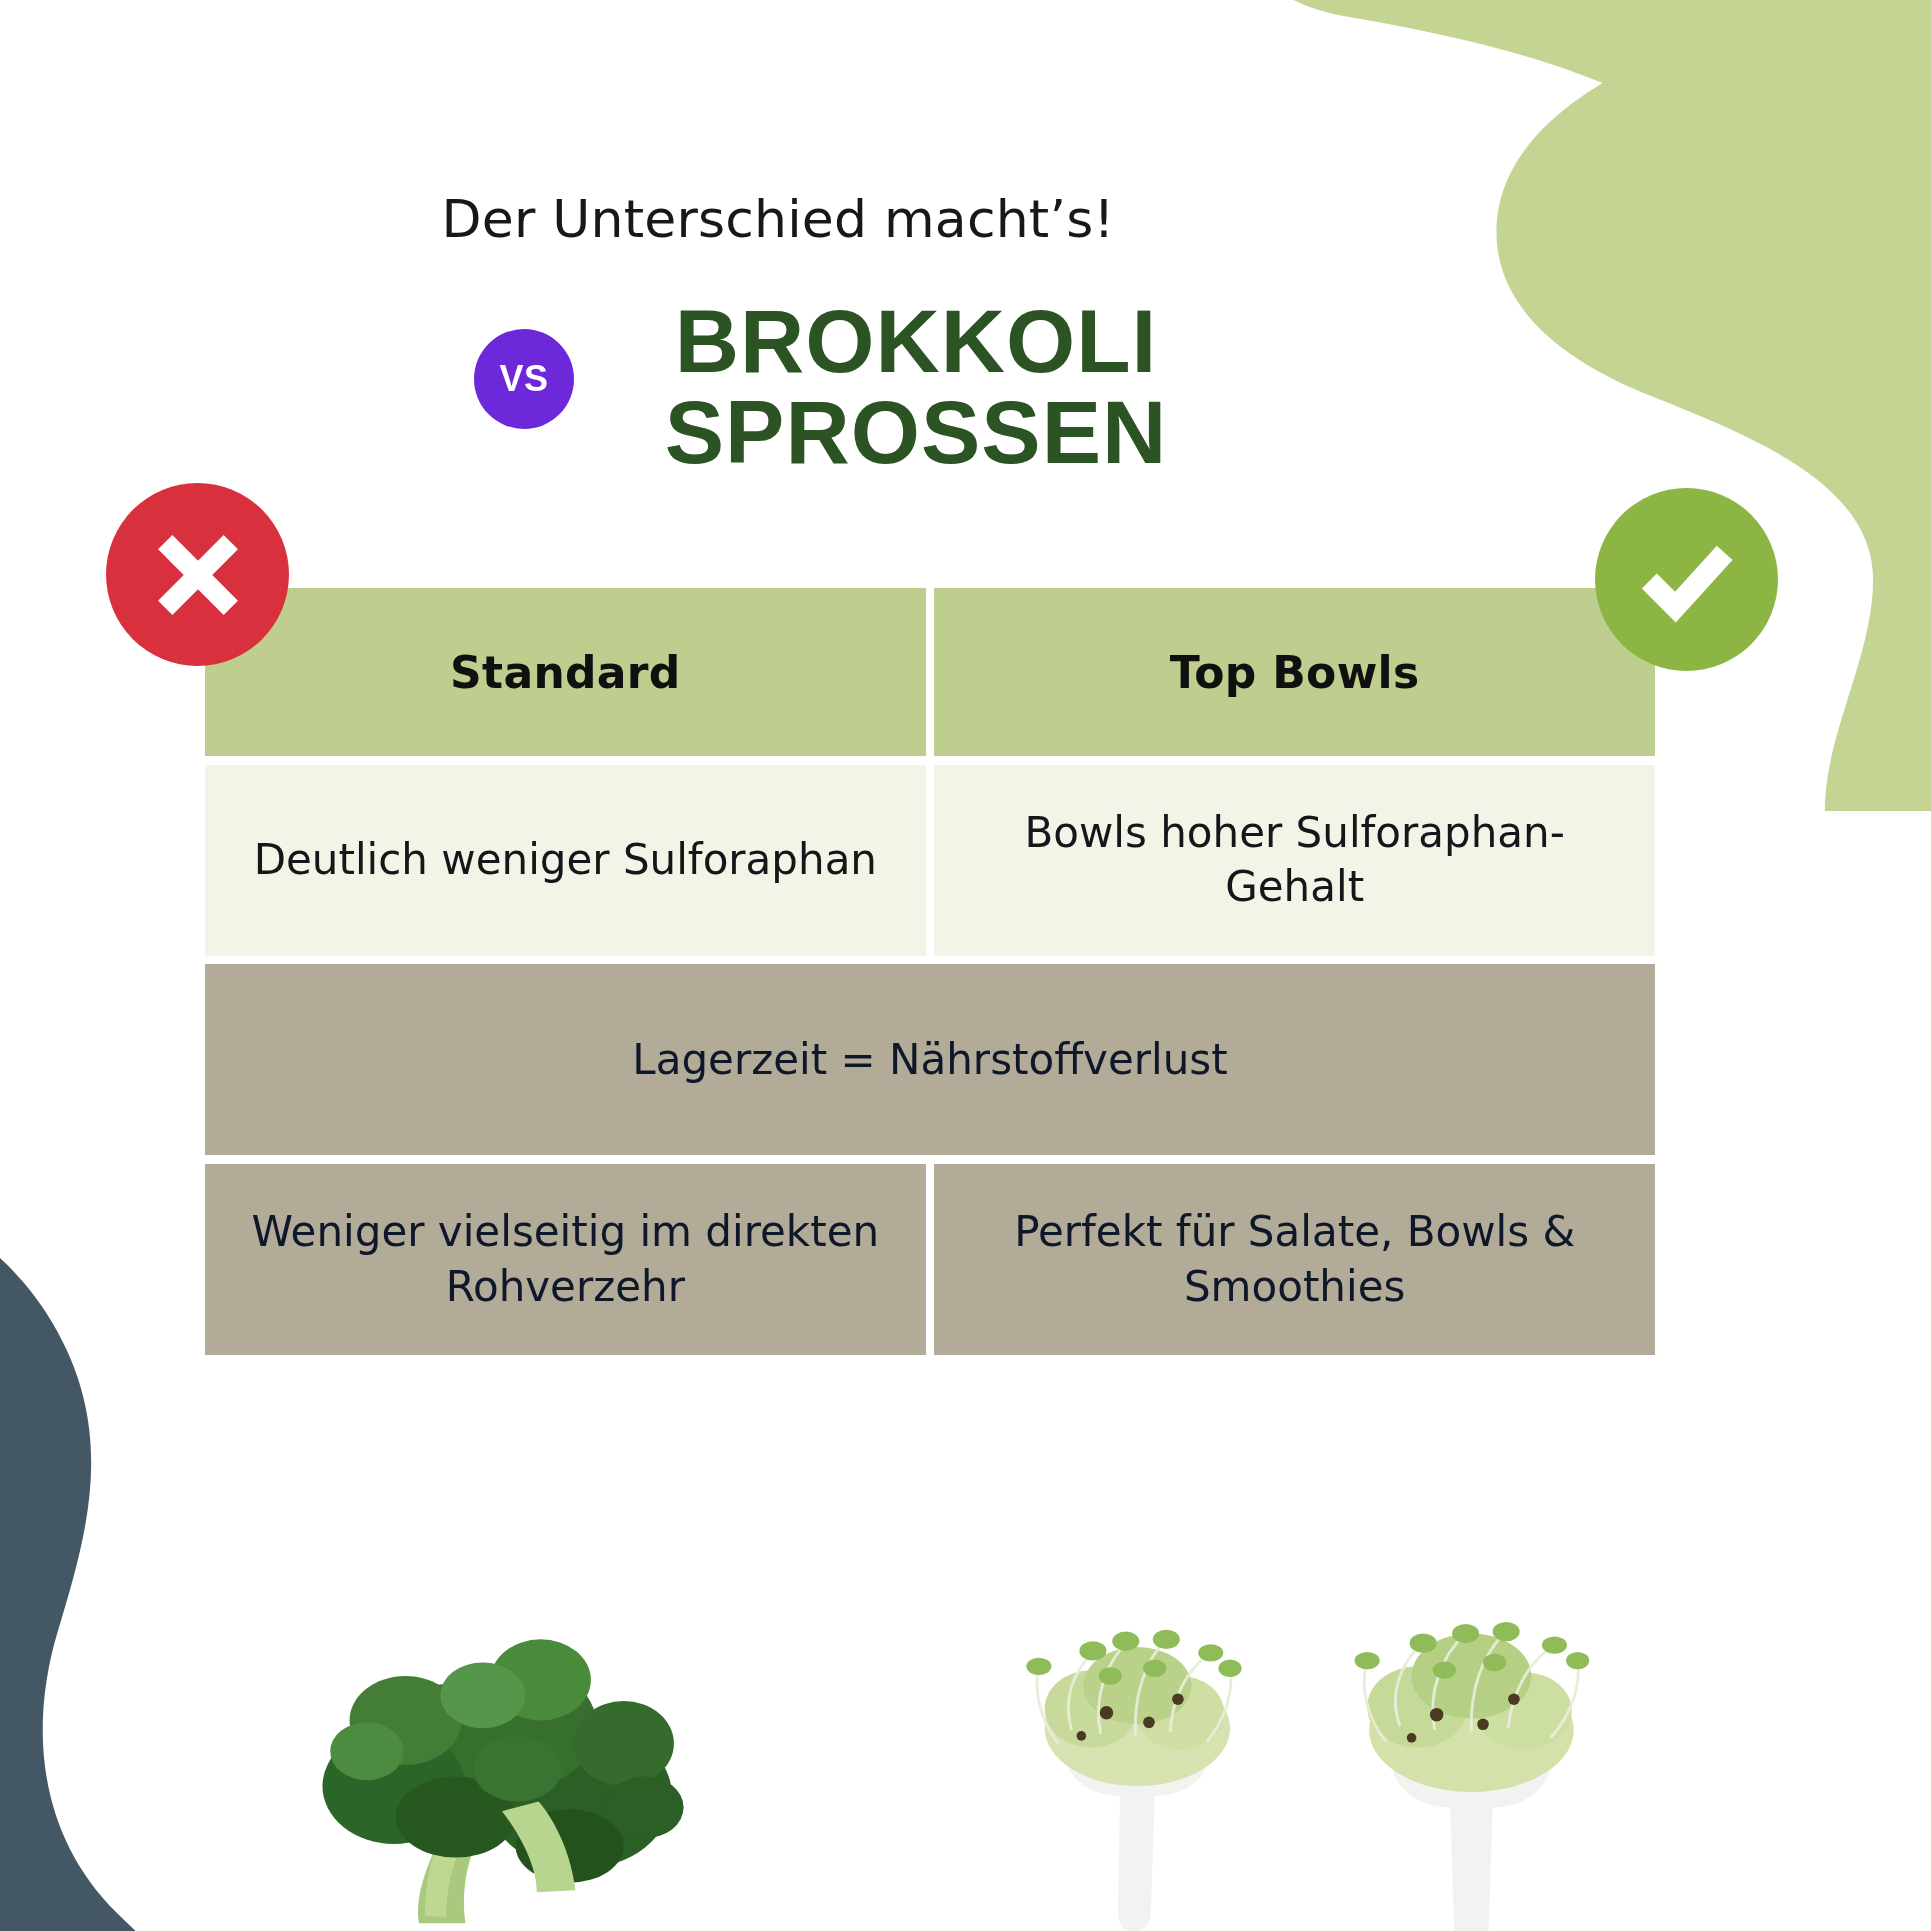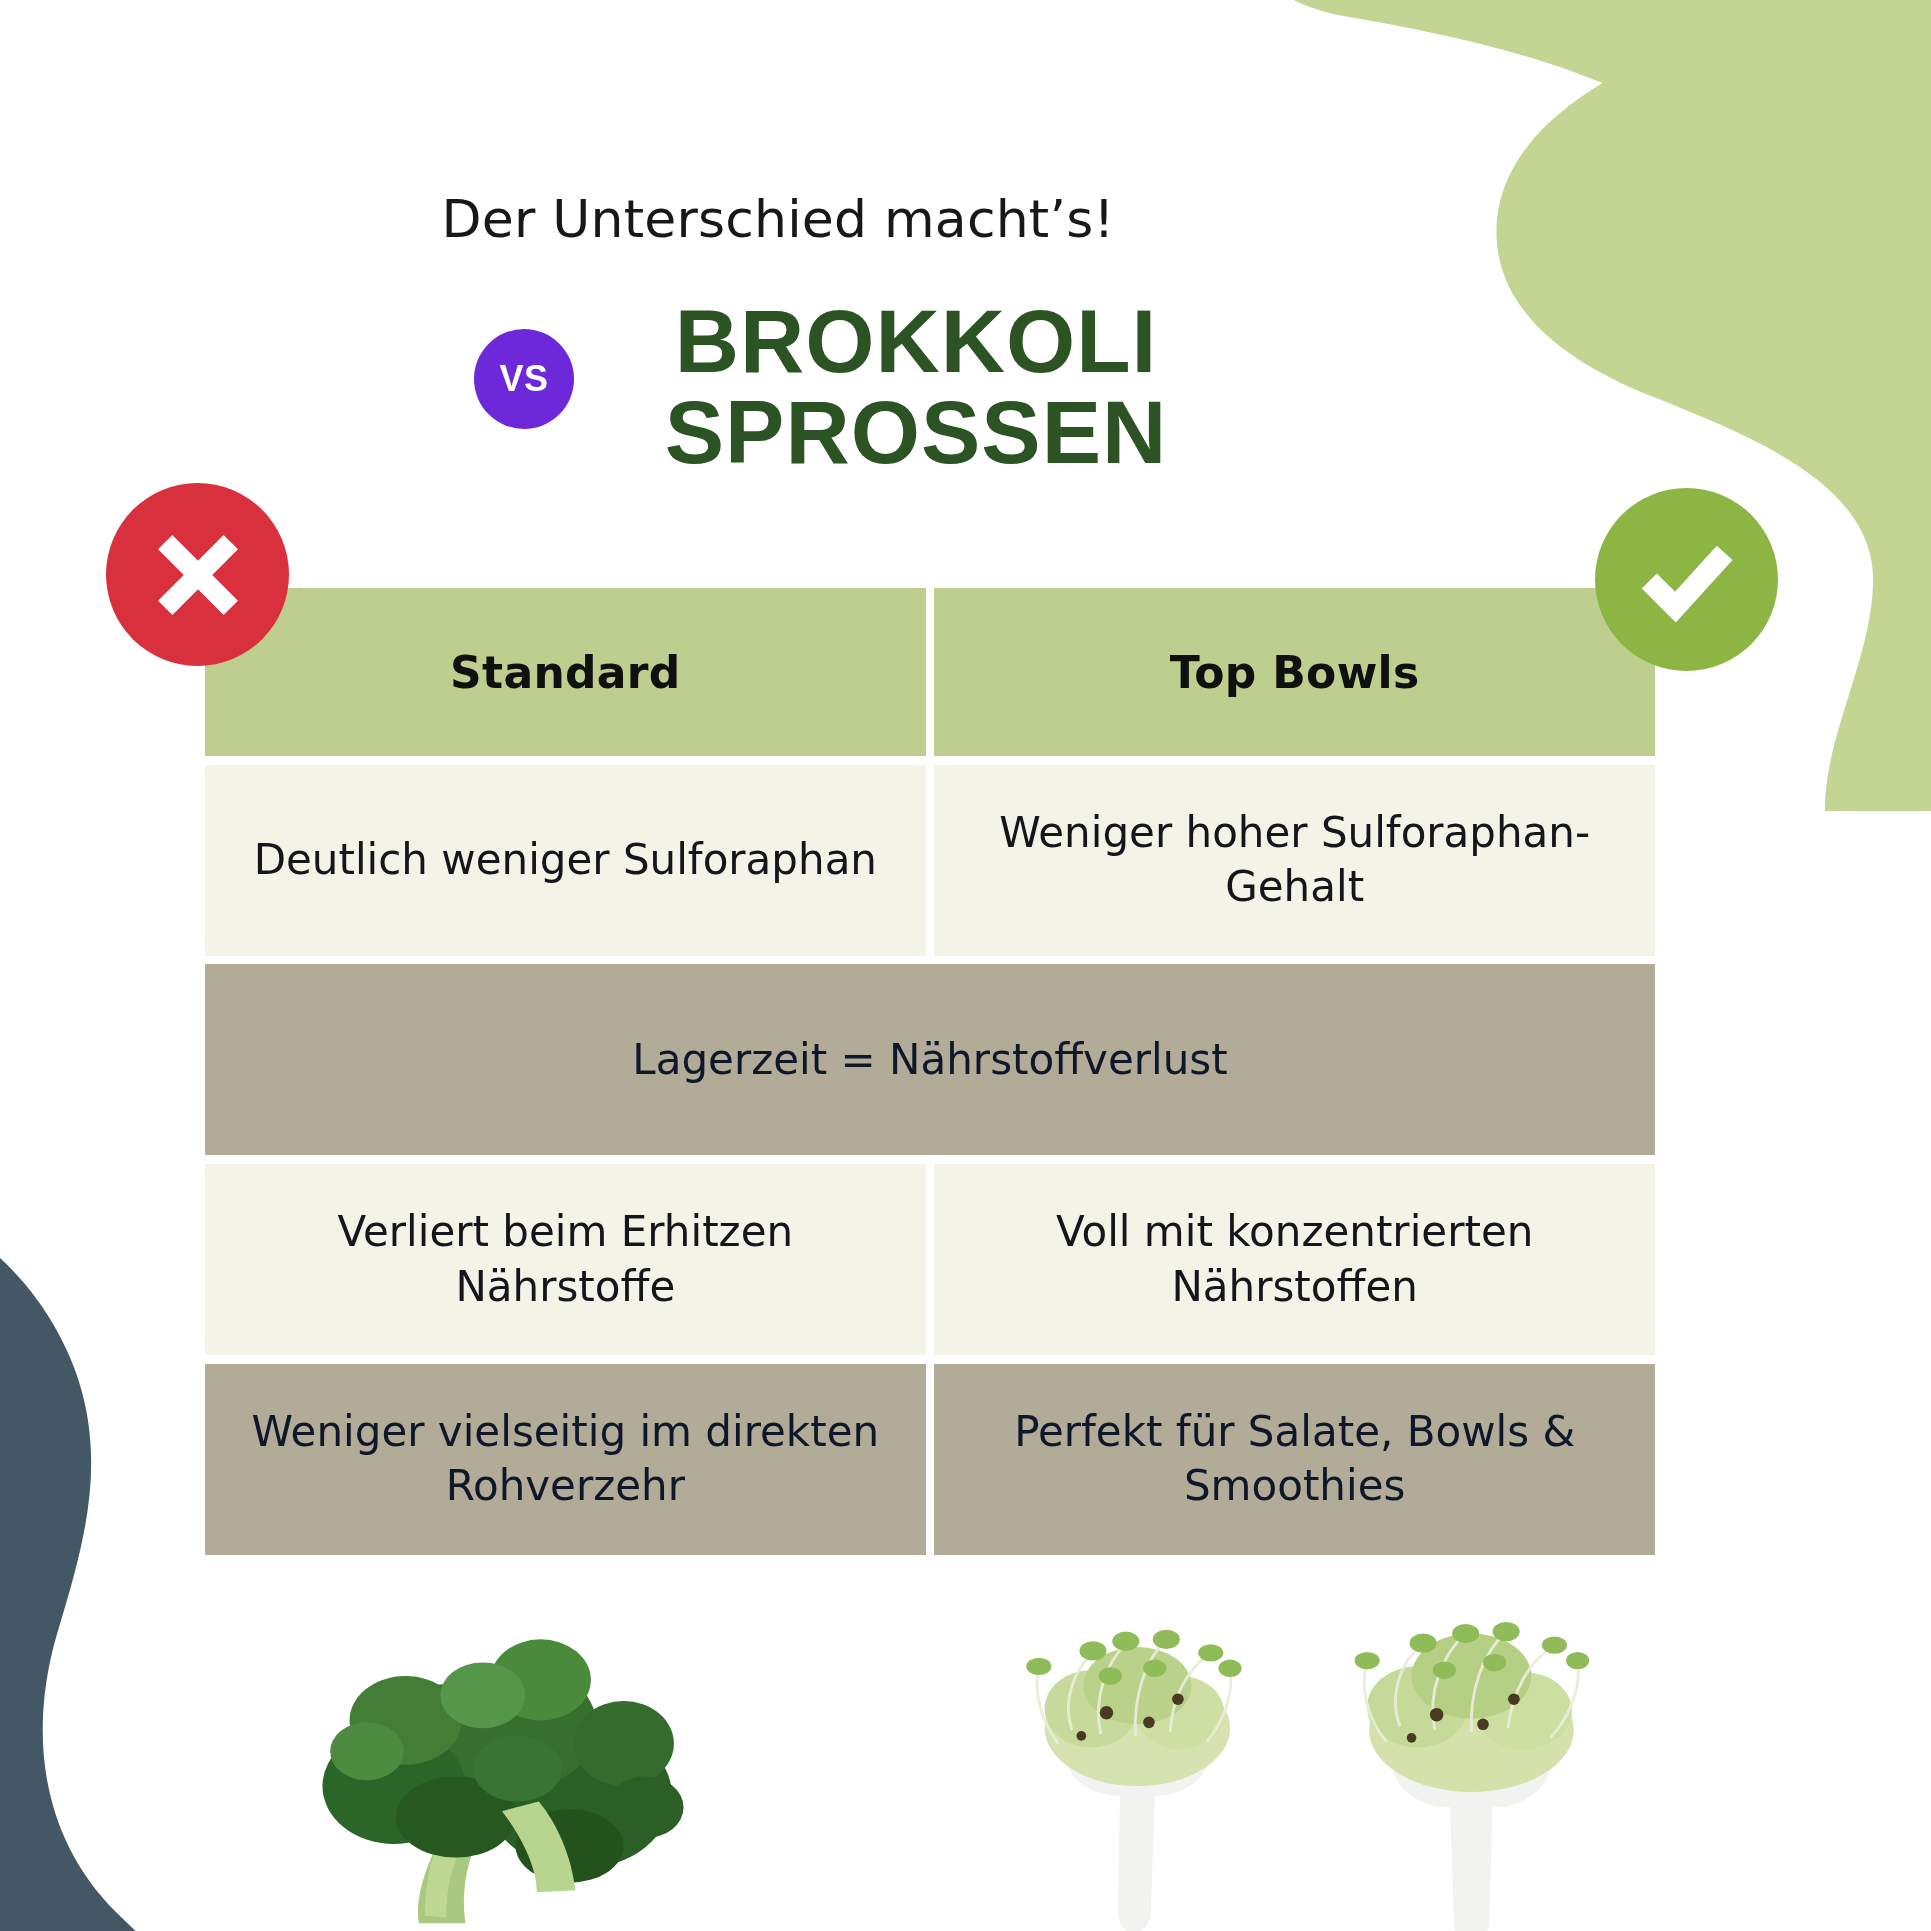--- a/index.html
+++ b/index.html
@@ -220,31 +220,27 @@
 
   <div id="table">
 
     <div class="trow" id="header-row">
       <div class="cell">Standard</div>
       <div class="cell">Top Bowls</div>
     </div>
 
     <div class="trow body-row row-light">
       <div class="cell">Deutlich weniger Sulforaphan</div>
-      <div class="cell">Weniger hoher Sulforaphan-Gehalt</div>
+      <div class="cell">Bowls hoher Sulforaphan-Gehalt</div>
     </div>
 
     <div class="trow body-row row-dark">
       <div class="cell">Lagerzeit = Nährstoffverlust</div>
     </div>
 
-    <div class="trow body-row row-light">
-      <div class="cell">Verliert beim Erhitzen Nährstoffe</div>
-      <div class="cell">Voll mit konzentrierten Nährstoffen</div>
-    </div>
 
     <div class="trow body-row row-dark">
       <div class="cell">Weniger vielseitig im direkten Rohverzehr</div>
       <div class="cell">Perfekt für Salate, Bowls &amp; Smoothies</div>
     </div>
 
   </div>
 
   <svg id="produce-layer" viewBox="0 0 2000 440">
 

